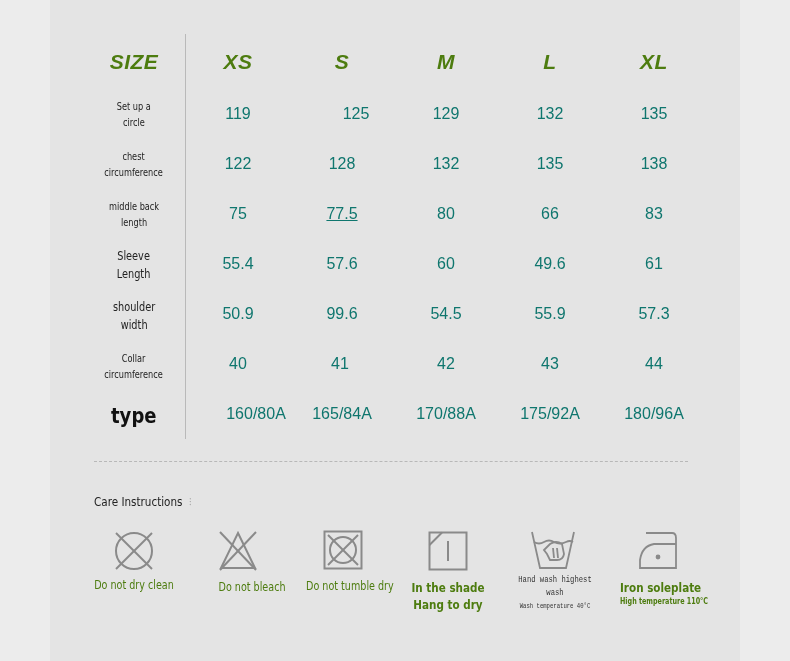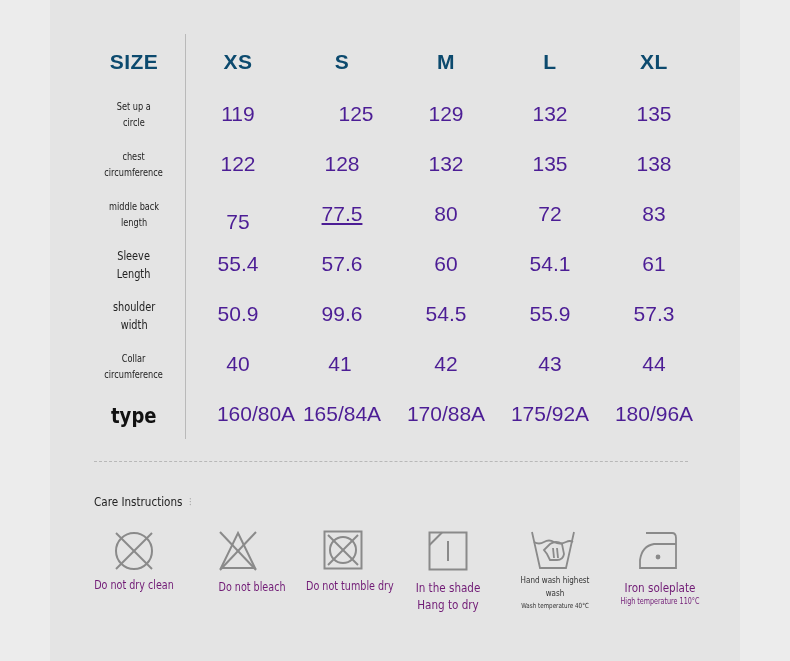--- a/index.html
+++ b/index.html
@@ -1,32 +1,32 @@
 <!DOCTYPE html>
 <html><head>
 <meta charset="utf-8">
 <style>
   html,body{margin:0;padding:0;}
   body{width:790px;height:661px;background:#ececec;position:relative;overflow:hidden;
        font-family:"Liberation Sans",sans-serif;color:#222;}
   .panel{position:absolute;left:50px;top:0;width:690px;height:661px;background:#e4e4e4;}
   .vline{position:absolute;left:185px;top:34px;width:1px;height:405px;background:#b9b9b9;}
   .cell{position:absolute;display:flex;align-items:center;justify-content:center;text-align:center;}
-  .hdr{font-weight:bold;font-size:21px;color:#0c4a6e;letter-spacing:0.5px;}
-  .val{font-size:21px;color:#4c1d95;}
+  .hdr{font-weight:bold;font-size:21px;color:#4d7c0f;letter-spacing:0.5px;font-style:italic;}
+  .val{font-size:16px;color:#0f766e;}
   .rl{font-family:"DejaVu Sans",sans-serif;font-size:10.5px;line-height:16px;color:#222;
       transform:scaleX(0.78);white-space:nowrap;}
   .rl.big{font-size:12.5px;line-height:18px;}
   .rl.type{font-size:22px;font-weight:bold;transform:scaleX(0.82);color:#111;}
   .dash{position:absolute;left:94px;top:461px;width:594px;height:0;border-top:1px dashed #b8b8b8;}
   .care-title{position:absolute;left:94px;top:494px;font-family:"DejaVu Sans",sans-serif;font-size:13px;
       color:#222;transform:scaleX(0.8);transform-origin:left center;white-space:nowrap;}
   .care-dots{position:absolute;left:189px;top:494px;font-size:10px;color:#aaa;}
   .icon{position:absolute;}
-  .clabel{position:absolute;text-align:center;font-family:"DejaVu Sans",sans-serif;color:#701a75;white-space:nowrap;}
+  .clabel{position:absolute;text-align:center;font-family:"DejaVu Sans",sans-serif;color:#4d7c0f;white-space:nowrap;}
   .clabel span{display:block;transform:scaleX(0.8);}
 </style>
 </head>
 <body>
 
 <div class="panel"></div>
 <div class="vline"></div>
 
 <div class="cell hdr" style="left:94px;top:44px;width:80px;height:36px;">SIZE</div>
 <div class="cell hdr" style="left:186px;top:44px;width:104px;height:36px;">XS</div>
@@ -58,36 +58,36 @@
 <div class="cell val" style="left:394px;top:146px;width:104px;height:36px;">132</div>
 <div class="cell val" style="left:498px;top:146px;width:104px;height:36px;">135</div>
 <div class="cell val" style="left:602px;top:146px;width:104px;height:36px;">138</div>
 
 <div class="cell" style="left:84px;top:196px;width:100px;height:36px;">
     <div class="rl">
       <div>middle back</div>
       <div>length</div>
     </div>
   </div>
-<div class="cell val" style="left:186px;top:204px;width:104px;height:36px;">75</div>
+<div class="cell val" style="left:186px;top:196px;width:104px;height:36px;">75</div>
 <div class="cell val" style="left:290px;top:196px;width:104px;height:36px;text-decoration:underline;">77.5</div>
 <div class="cell val" style="left:394px;top:196px;width:104px;height:36px;">80</div>
-<div class="cell val" style="left:498px;top:196px;width:104px;height:36px;">72</div>
+<div class="cell val" style="left:498px;top:196px;width:104px;height:36px;">66</div>
 <div class="cell val" style="left:602px;top:196px;width:104px;height:36px;">83</div>
 
 <div class="cell" style="left:84px;top:246px;width:100px;height:38px;">
     <div class="rl big">
       <div>Sleeve</div>
       <div>Length</div>
     </div>
   </div>
 <div class="cell val" style="left:186px;top:246px;width:104px;height:36px;">55.4</div>
 <div class="cell val" style="left:290px;top:246px;width:104px;height:36px;">57.6</div>
 <div class="cell val" style="left:394px;top:246px;width:104px;height:36px;">60</div>
-<div class="cell val" style="left:498px;top:246px;width:104px;height:36px;">54.1</div>
+<div class="cell val" style="left:498px;top:246px;width:104px;height:36px;">49.6</div>
 <div class="cell val" style="left:602px;top:246px;width:104px;height:36px;">61</div>
 
 <div class="cell" style="left:84px;top:298px;width:100px;height:36px;">
     <div class="rl big">
       <div>shoulder</div>
       <div>width</div>
     </div>
   </div>
 <div class="cell val" style="left:186px;top:296px;width:104px;height:36px;">50.9</div>
 <div class="cell val" style="left:290px;top:296px;width:104px;height:36px;">99.6</div>
@@ -155,42 +155,42 @@
     <span>Do not tumble dry</span>
   </div>
 
 <svg class="icon" style="left:428px;top:531px;" width="40" height="40" viewBox="0 0 40 40">
   <g fill="none" stroke="#8a8a8a" stroke-width="2">
     <rect x="1.5" y="1.5" width="37" height="37"></rect>
     <line x1="1.5" y1="14" x2="14" y2="1.5"></line>
     <line x1="20" y1="10" x2="20" y2="30"></line>
   </g>
 </svg>
-<div class="clabel" style="left:398px;top:579px;width:100px;font-size:13px;line-height:17px;">
+<div class="clabel" style="left:398px;top:579px;width:100px;font-size:13px;line-height:17px;font-weight:bold;">
     <span>In the shade</span>
     <span>Hang to dry</span>
   </div>
 
 <svg class="icon" style="left:530px;top:530px;" width="46" height="40" viewBox="0 0 46 40">
   <g fill="none" stroke="#8a8a8a" stroke-width="1.8">
     <polyline points="2,2 10,38 36,38 44,2"></polyline>
     <path d="M4,12 Q9,15 14,12 Q19,9 24,12 Q30,15 36,12 Q40,10 43,12"></path>
     <path d="M14,20 L20,14 Q26,10 32,14 L34,24 Q33,30 27,30 L20,30 L17,24 Z"></path>
     <line x1="23" y1="18" x2="24" y2="28"></line>
       <line x1="27" y1="18" x2="28" y2="28"></line>
   </g>
 </svg>
-<div class="clabel" style="left:500px;top:574px;width:110px;font-size:9px;line-height:13px;color:#333;">
+<div class="clabel" style="left:500px;top:574px;width:110px;font-size:9px;line-height:13px;color:#333;font-family:Liberation Mono, monospace;">
     <span>Hand wash highest</span>
     <span>wash</span>
     <span style="font-size:7px;">Wash temperature 40°C</span>
   </div>
 
 <svg class="icon" style="left:638px;top:530px;" width="42" height="40" viewBox="0 0 42 40">
   <g fill="none" stroke="#8a8a8a" stroke-width="1.8">
     <path d="M8,3 L34,3 Q38,3 38,8 L38,38 L2,38 L2,30 Q4,16 16,14 L38,14"></path>
     <circle cx="20" cy="27" r="1.5" fill="#8a8a8a"></circle>
   </g>
 </svg>
-<div class="clabel" style="left:610px;top:579px;width:100px;font-size:13px;line-height:17px;">
+<div class="clabel" style="left:610px;top:579px;width:100px;font-size:13px;line-height:17px;font-weight:bold;">
     <span>Iron soleplate</span>
     <span style="font-size:8px;line-height:12px;">High temperature 110°C</span>
   </div>
 
 </body></html>

